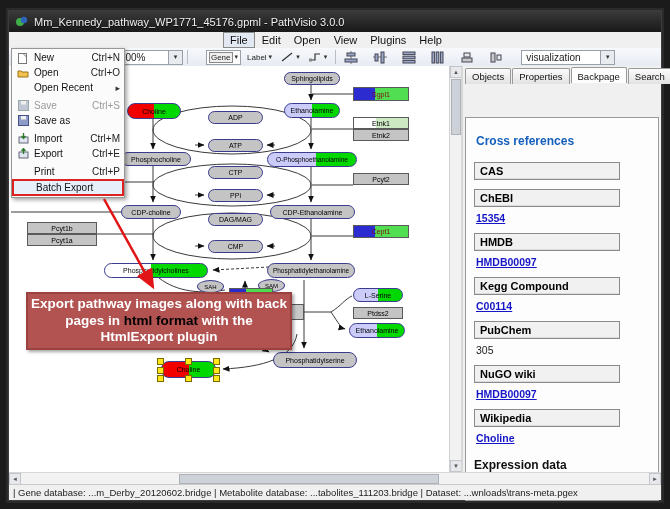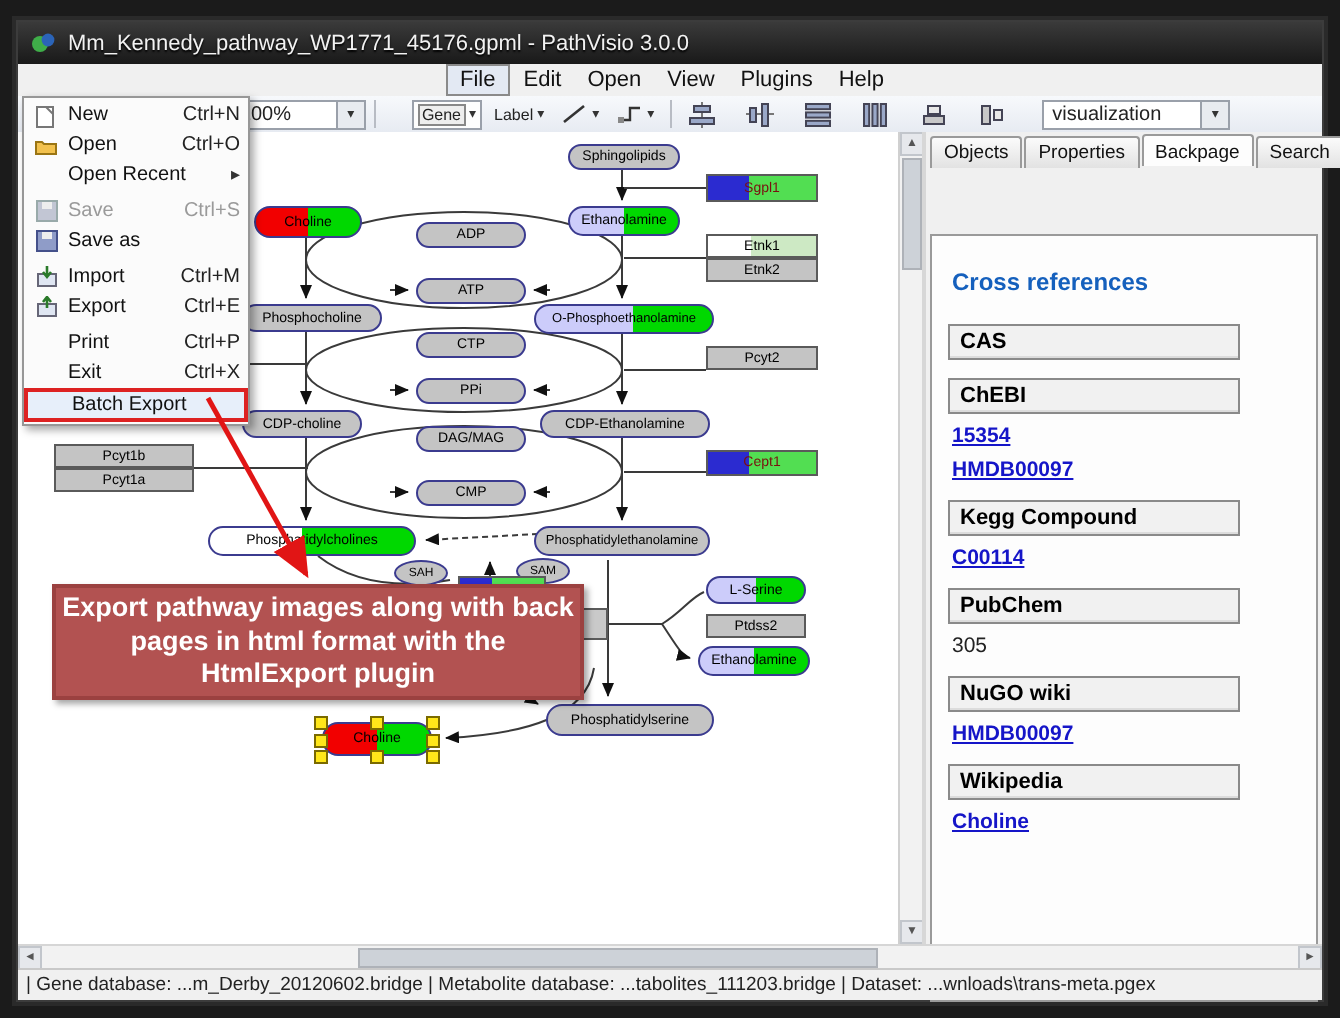--- a/index.html
+++ b/index.html
@@ -34,21 +34,21 @@
   .bg-lavgreen{background:linear-gradient(90deg,#ccccfa 0 50%,#00d800 50%);}
   .bg-lavgreen55{background:linear-gradient(90deg,#ccccfa 0 55%,#00d800 55%);}
   .bg-whitegreen{background:linear-gradient(90deg,#ffffff 0 45%,#00d800 45%);}
   .bg-bluegreen{background:linear-gradient(90deg,#2b2bd0 0 38%,#52de52 38%);color:#7a1010;}
   .bg-palegreen{background:linear-gradient(90deg,#ffffff 0 40%,#cde9c4 40%);}
   .fs6{font-size:6.5px;}
   .hdl{position:absolute;width:5px;height:5px;background:#ffe71a;border:1px solid #7a6a00;z-index:7;}
   
   .callout{position:absolute;left:17px;top:226px;width:262px;height:54px;background:#b25251;border:2px solid #9b4140;box-shadow:2px 2px 3px rgba(0,0,0,.35);z-index:5;display:flex;align-items:center;justify-content:center;text-align:center;}
   .callout .ctext{color:#fff;font-weight:bold;font-size:13.5px;line-height:1.22;}
-  .callout .hl{color:#ffffff;}
+  .callout .hl{color:#000000;}
   
   .fmenu{position:absolute;left:2px;top:37px;width:112px;background:#fbfbfb;border:1px solid #979797;box-shadow:2px 2px 4px rgba(0,0,0,.35);z-index:50;font-size:10px;color:#111;padding:1px 0;}
   .fitem{height:15px;display:flex;align-items:center;padding:0 4px;}
   .fitem .fico{width:14px;height:12px;display:flex;align-items:center;justify-content:center;margin-right:4px;}
   .fitem .flab{flex:1;}
   .fitem .fsc{color:#222;margin-left:8px;}
   .fitem.dis{color:#9a9a9a;}
   .fitem.dis .fsc{color:#9a9a9a;}
   .fitem .sub::after{content:"▸";font-size:9px;color:#333;}
   .fitem.hot{border:2px solid #dd2222;background:#e7effa;height:13px;}
@@ -275,34 +275,36 @@
 
         </div>
         <div class="pcontent">
           <div class="xref">Cross references</div>
 
           <div class="bp-header">CAS</div>
 
           <div class="bp-header">ChEBI</div>
           <a class="bp-val">15354</a>
 
+          <div class="bp-header">HMDB</div>
           <a class="bp-val">HMDB00097</a>
 
           <div class="bp-header">Kegg Compound</div>
           <a class="bp-val">C00114</a>
 
           <div class="bp-header">PubChem</div>
           <span class="bp-val plain">305</span>
 
           <div class="bp-header">NuGO wiki</div>
           <a class="bp-val">HMDB00097</a>
 
           <div class="bp-header">Wikipedia</div>
           <a class="bp-val">Choline</a>
 
+          <div class="expdata">Expression data</div>
         </div>
       </div>
     </div>
 
     <div class="hscroll">
       <div class="sbtn" style="left:0;top:0;">◄</div>
       <div class="hthumb"></div>
       <div class="sbtn" style="left:640px;top:0;">►</div>
     </div>
 
@@ -375,25 +377,20 @@
             </svg>
           </span>
         <span class="flab">Export</span>
         <span class="fsc">Ctrl+E</span>
       </div>
       <div class="fgap"></div>
       <div class="fitem">
         <span class="fico"></span>
         <span class="flab">Print</span>
         <span class="fsc">Ctrl+P</span>
-      </div>
-      <div class="fitem">
-        <span class="fico"></span>
-        <span class="flab">Exit</span>
-        <span class="fsc">Ctrl+X</span>
       </div>
       <div class="fitem hot">
         <span class="fico"></span>
         <span class="flab">Batch Export</span>
       </div>
     </div>
 
   </div>
 
   <svg class="overlay" width="670" height="509">

